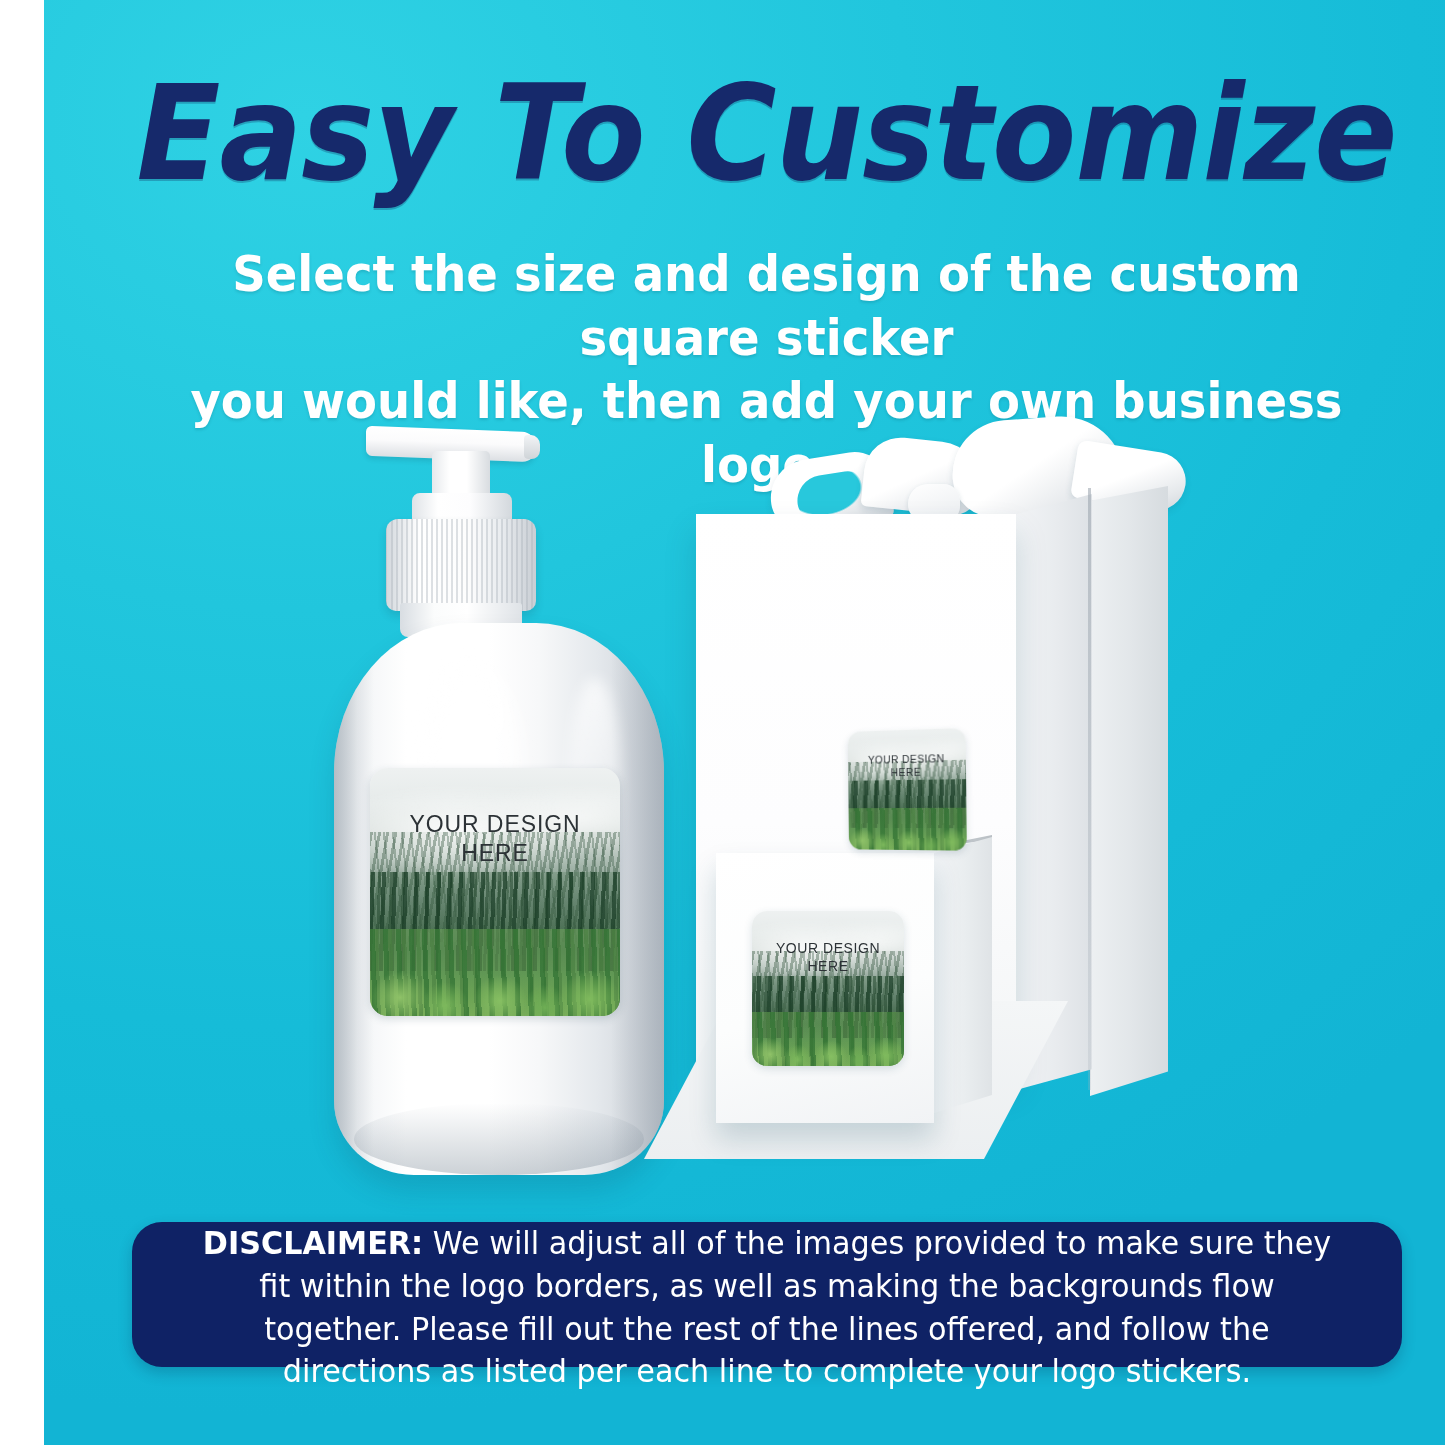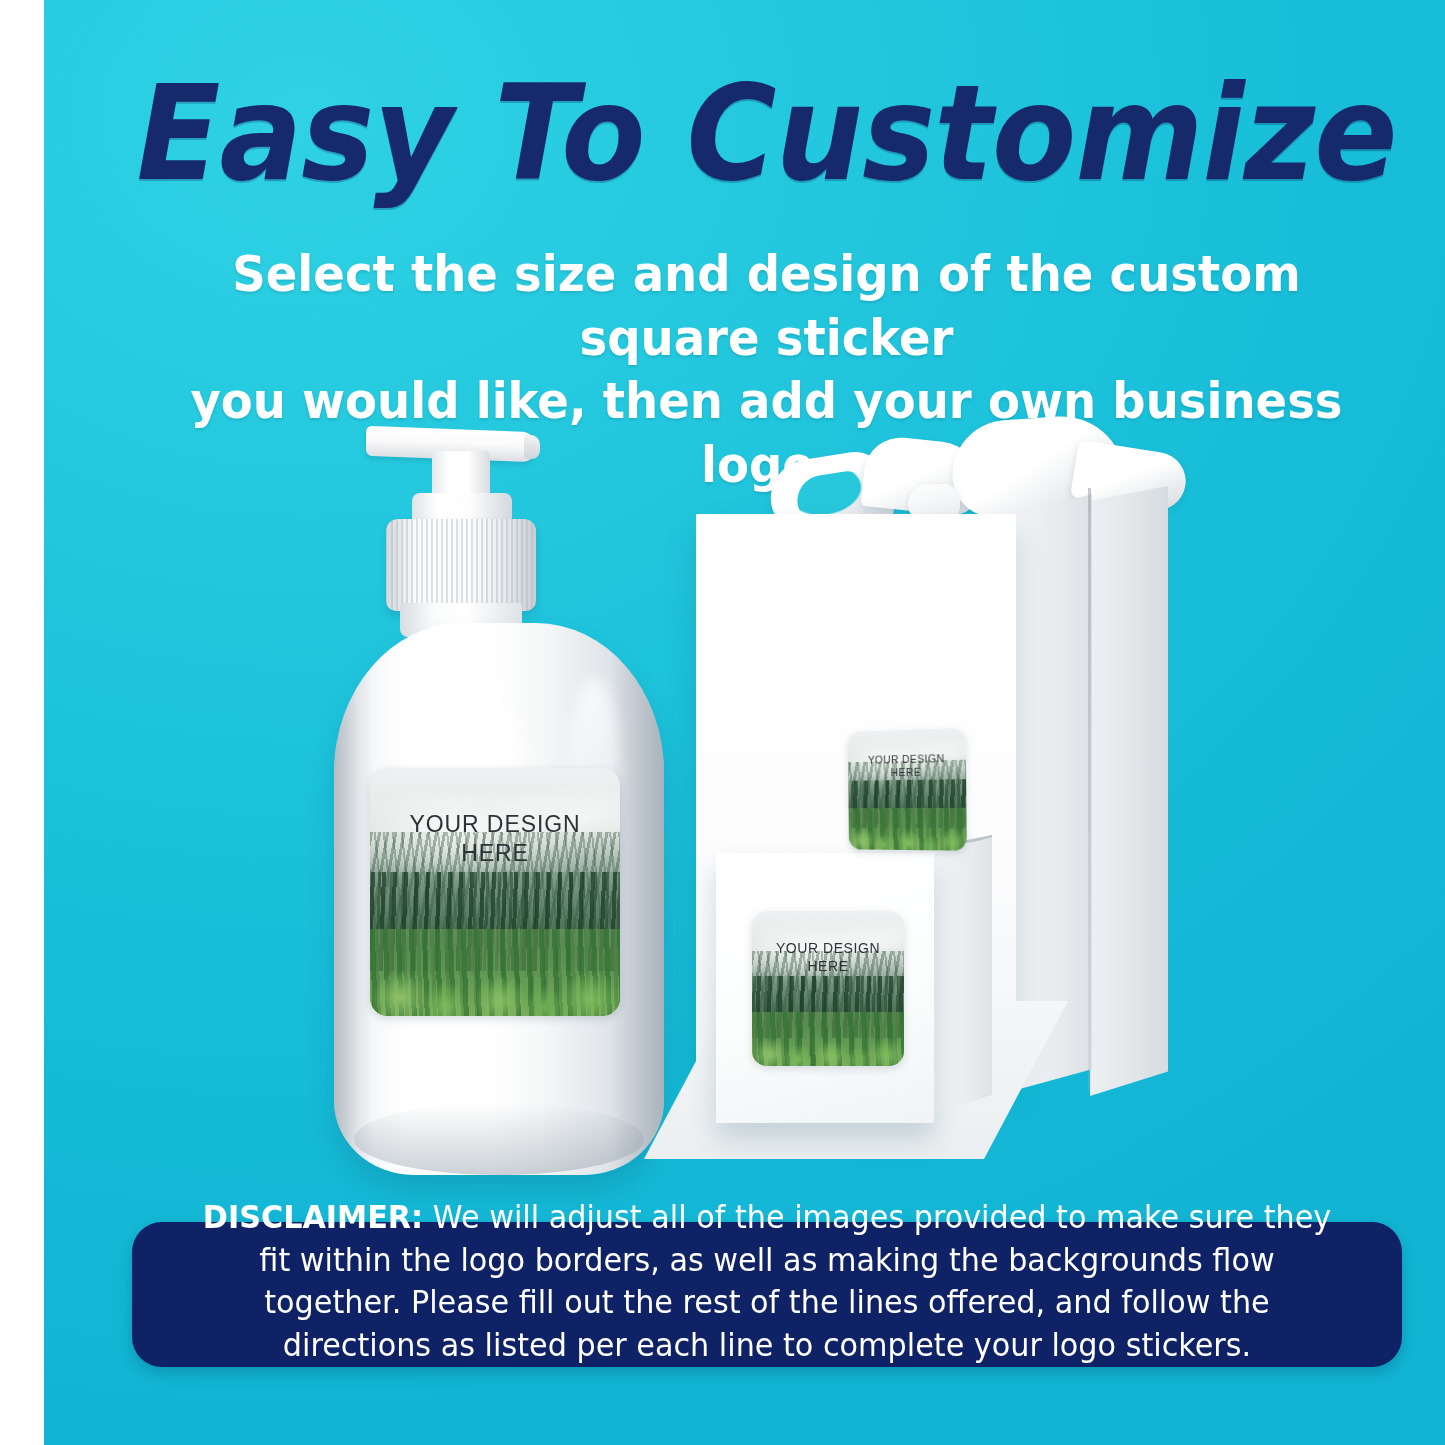--- a/index.html
+++ b/index.html
@@ -435,21 +435,21 @@
   .disclaimer {
     position: absolute;
     left: 88px;
     top: 1222px;
     width: 1270px;
     height: 145px;
     background: #0f2265;
     border-radius: 30px;
     box-shadow: 0 6px 14px rgba(5,30,70,.22);
     display: flex;
-    align-items: flex-end;
+    align-items: flex-start;
     justify-content: center;
     padding: 0 38px;
     box-sizing: border-box;
   }
   .disclaimer p {
     margin: 0;
     text-align: center;
     color: #ffffff;
     font-family: "DejaVu Sans", sans-serif;
     font-size: 31.5px;

